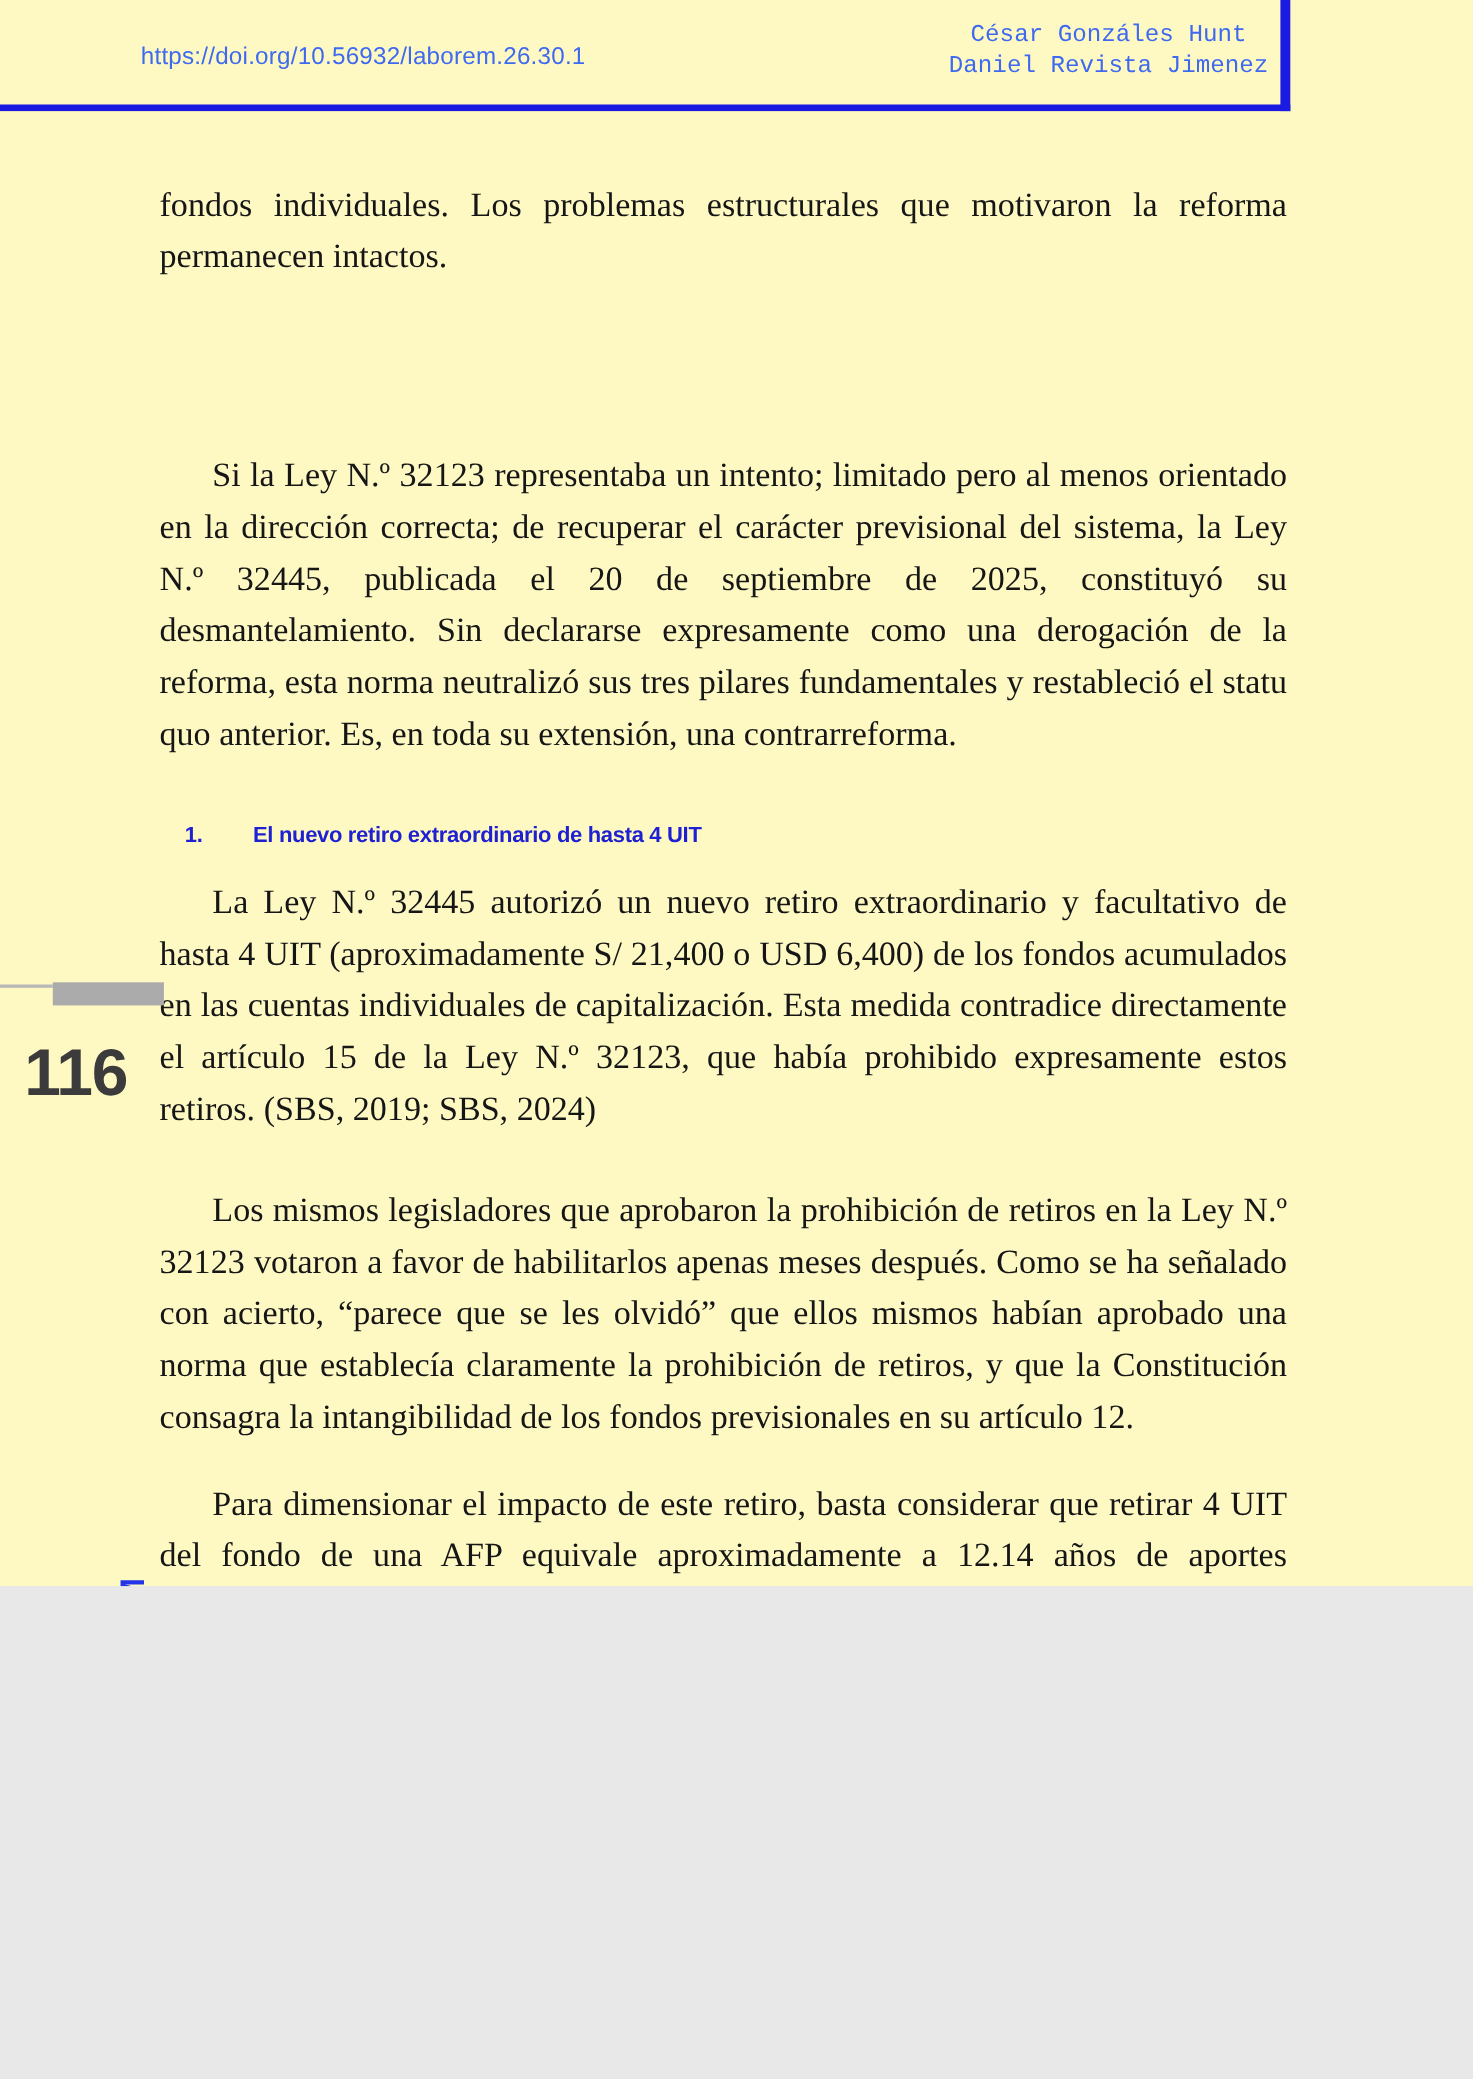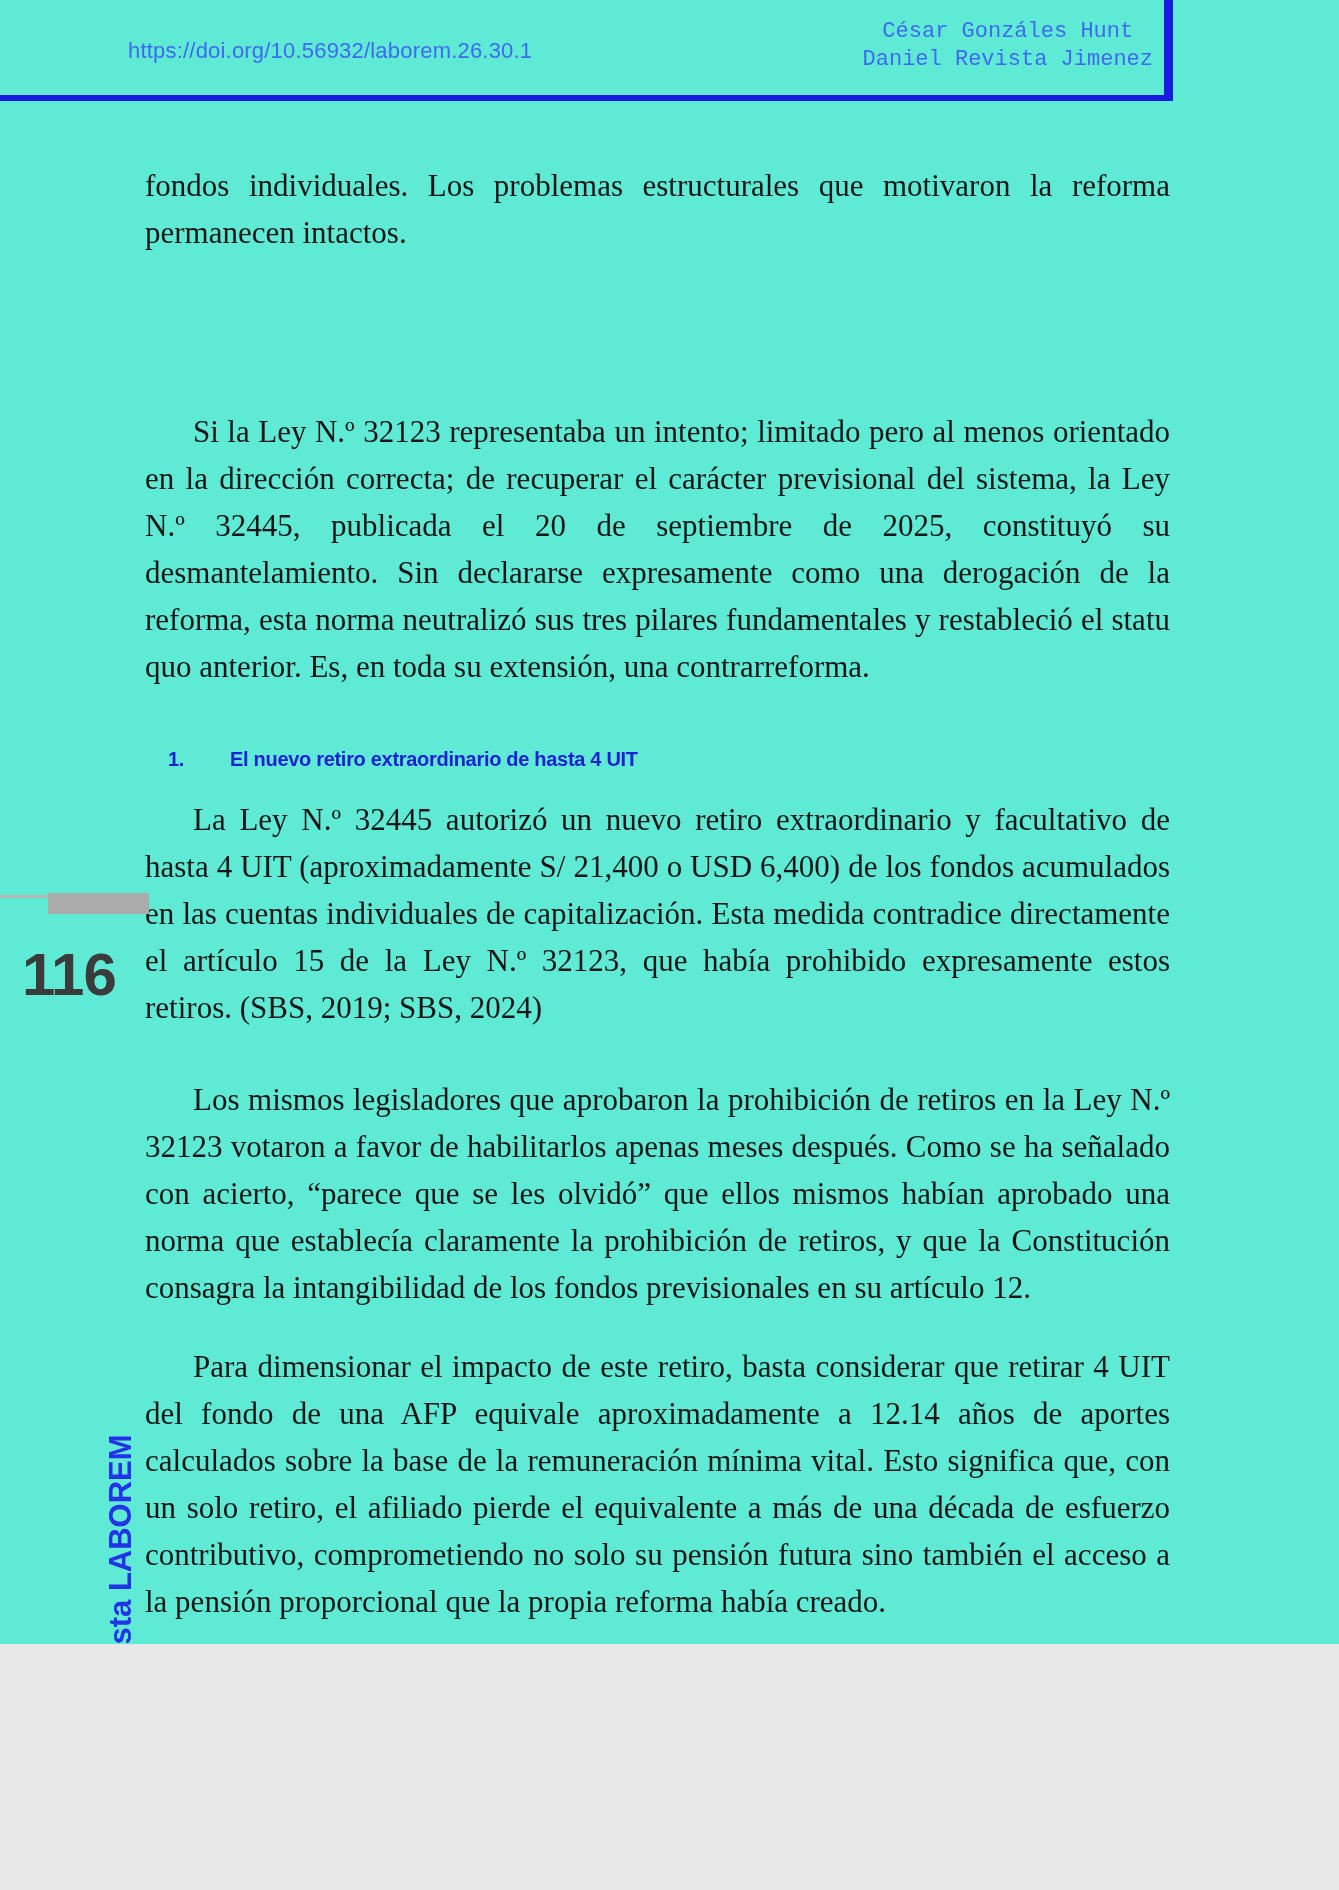--- a/index.html
+++ b/index.html
@@ -1,21 +1,21 @@
 <!DOCTYPE html>
 <html><head>
 <meta charset="utf-8">
 <style>
   * { margin: 0; padding: 0; box-sizing: border-box; }
   html, body { background: #e8e8e8; }
   .page {
     position: relative;
     width: 1339px;
-    height: 1644px;
-    background: #5eead4;
+    height: 1442px;
+    background: #fef9c3;
     margin: 0 auto;
     overflow: hidden;
     font-family: "Liberation Serif", serif;
   }
 
   
   .doi {
     position: absolute;
     left: 128px;
     top: 38px;

